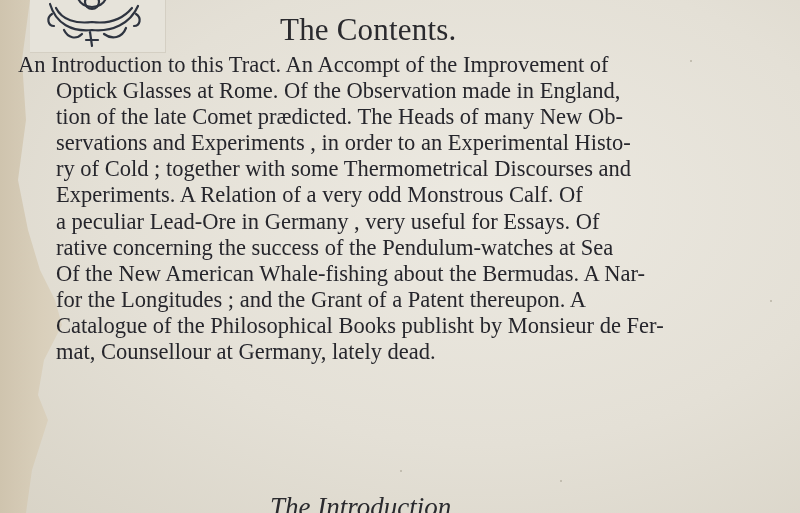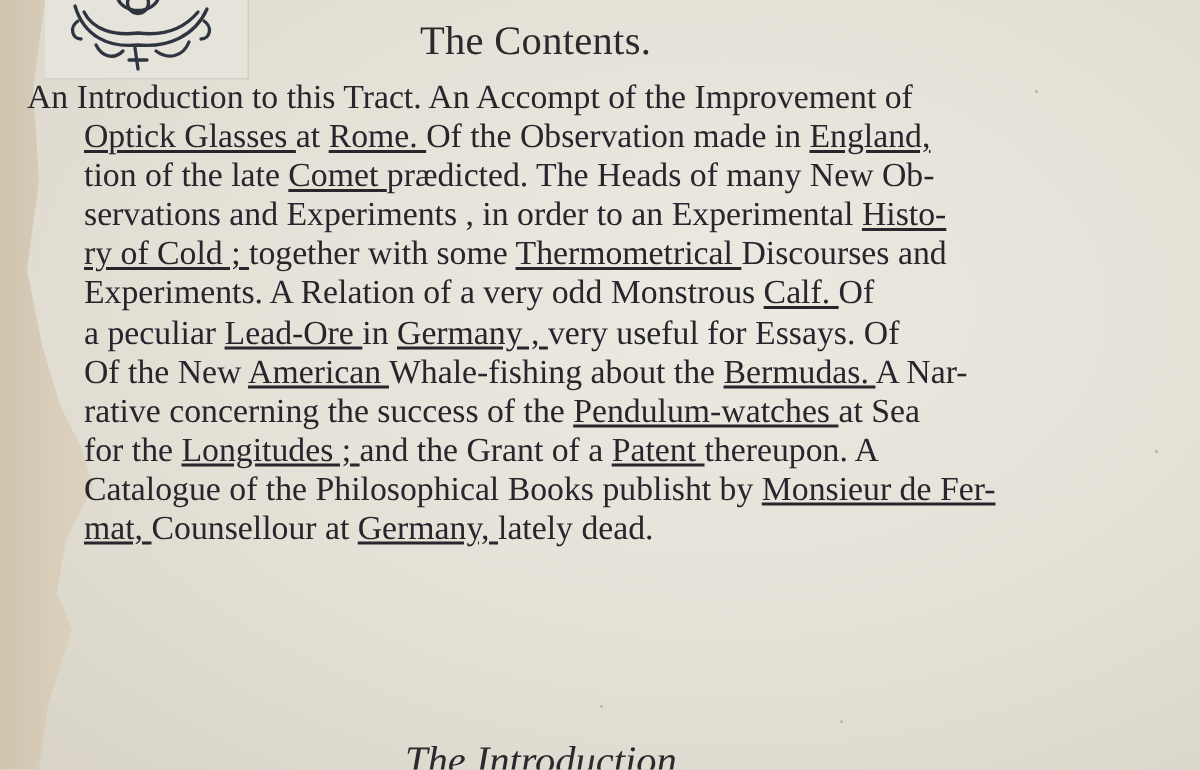--- a/index.html
+++ b/index.html
@@ -38,38 +38,38 @@
       border-bottom: 1px solid #d4cfc3;
     }
     .ornament {
       position: absolute;
       left: 42px; top: -6px;
       width: 105px; height: 54px;
     }
     .heading {
       position: absolute;
       left: 280px; top: 12px;
-      font-size: 27px;
+      font-size: 31px;
       color: #2a2a2e;
       letter-spacing: .2px;
     }
     .lines {
       position: absolute;
       left: 18px; top: 52px;
       width: 740px;
       font-size: 22.5px;
       color: #26262c;
       line-height: 26.1px;
     }
     .line {
       white-space: nowrap;
       height: 26.1px;
     }
     .line .it { }
-    .line .rm { font-style: normal; text-decoration: underline; }
+    .line .rm { font-style: normal; }
     .indent2 { padding-left: 38px; }
     .indent0 { padding-left: 0; }
     .footer-heading {
       position: absolute;
       left: 270px; top: 492px;
       font-size: 27px;
       color: #2a2a2e;
       font-style: italic;
     }
     .speck {
@@ -104,22 +104,22 @@
   <div class="heading">The Contents.</div>
 
   <div class="lines" id="lines">
       <div class="line indent0"><span class="it">An Introduction to this Tract.</span><span class="it">   An Accompt of the Improvement of</span></div>
       <div class="line indent2"><span class="rm">Optick Glasses </span><span class="it">at </span><span class="rm">Rome.  </span><span class="it">Of the Observation made in </span><span class="rm">England,</span></div>
       <div class="line indent2"><span class="it">tion of the late </span><span class="rm">Comet </span><span class="it">prædicted.   The Heads of many New Ob-</span></div>
       <div class="line indent2"><span class="it">servations and Experiments , in order to an Experimental </span><span class="rm">Histo-</span></div>
       <div class="line indent2"><span class="rm">ry of Cold ; </span><span class="it">together with some </span><span class="rm">Thermometrical </span><span class="it">Discourses and</span></div>
       <div class="line indent2"><span class="it">Experiments.   A Relation of a very odd Monstrous </span><span class="rm">Calf.  </span><span class="it">Of</span></div>
       <div class="line indent2"><span class="it">a peculiar </span><span class="rm">Lead-Ore </span><span class="it">in </span><span class="rm">Germany , </span><span class="it">very useful for Essays.   Of</span></div>
+      <div class="line indent2"><span class="it">rative concerning the success of the </span><span class="rm">Pendulum-watches </span><span class="it">at Sea</span></div>
       <div class="line indent2"><span class="it">Of the New </span><span class="rm">American </span><span class="it">Whale-fishing about the </span><span class="rm">Bermudas. </span><span class="it">A Nar-</span></div>
-      <div class="line indent2"><span class="it">rative concerning the success of the </span><span class="rm">Pendulum-watches </span><span class="it">at Sea</span></div>
       <div class="line indent2"><span class="it">for the </span><span class="rm">Longitudes ; </span><span class="it">and the Grant of a </span><span class="rm">Patent </span><span class="it">thereupon.   A</span></div>
       <div class="line indent2"><span class="it">Catalogue of the Philosophical Books publisht by </span><span class="rm">Monsieur de Fer-</span></div>
       <div class="line indent2"><span class="rm">mat, </span><span class="it">Counsellour at </span><span class="rm">Germany, </span><span class="it">lately dead.</span></div>
     </div>
 
   <div class="footer-heading">The Introduction</div>
 
   <span class="speck" style="left:120px;top:200px"></span>
   <span class="speck" style="left:560px;top:480px"></span>
   <span class="speck" style="left:690px;top:60px"></span>

